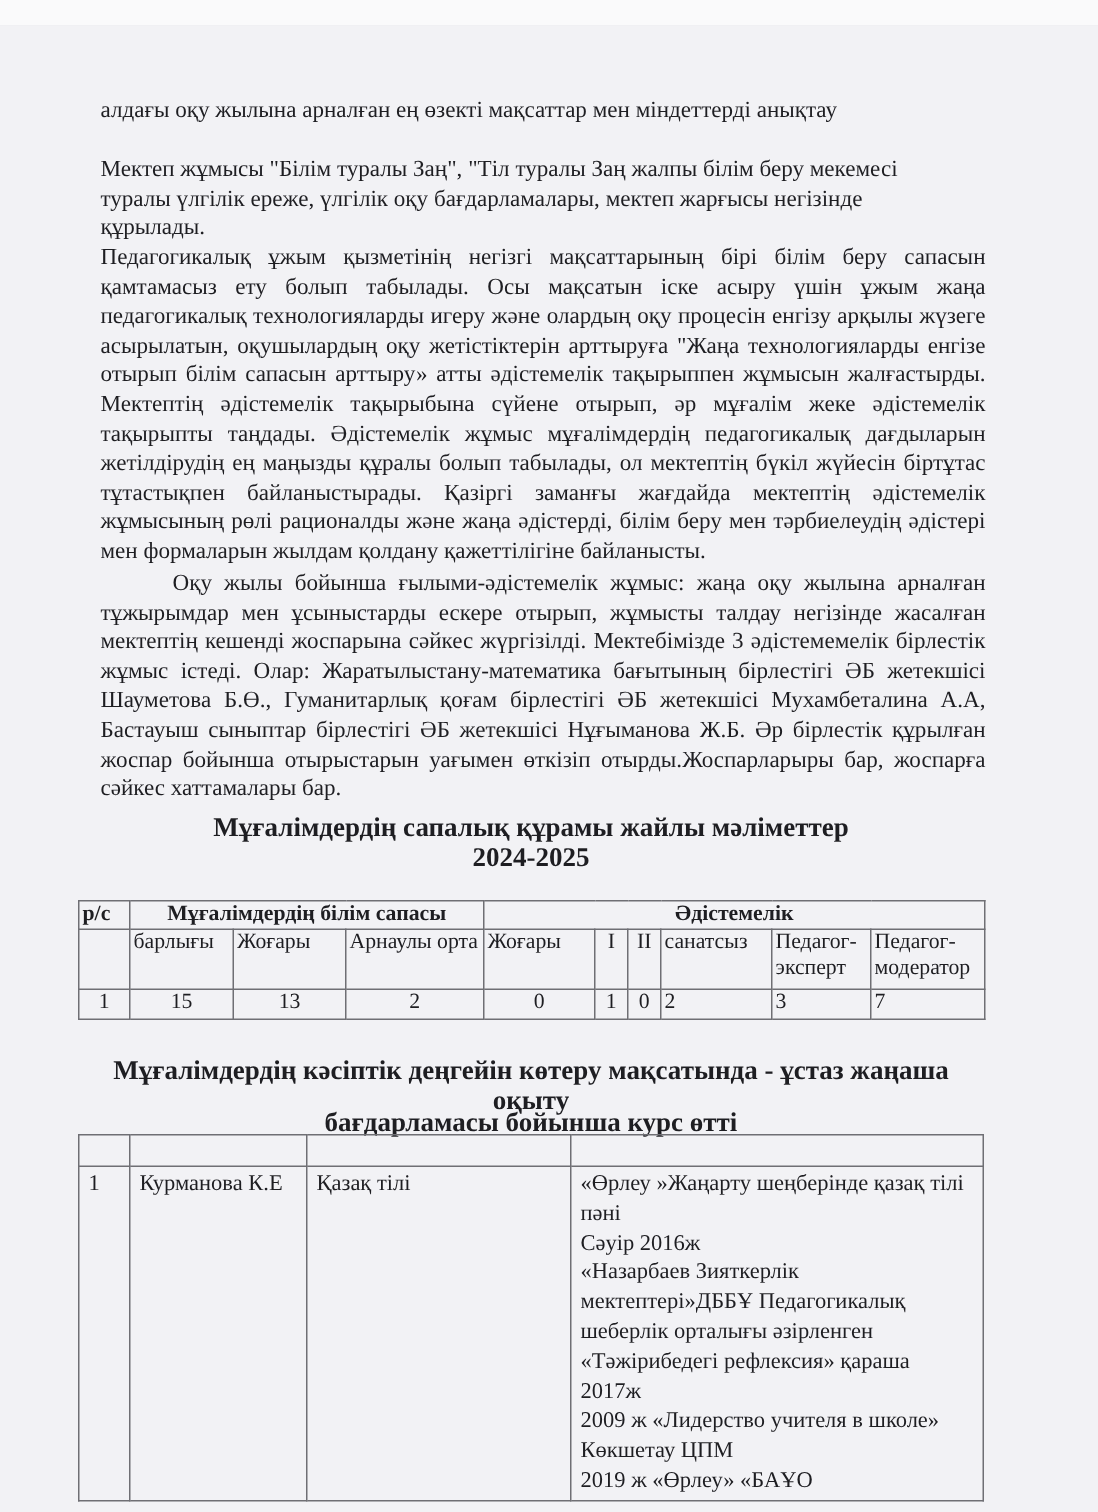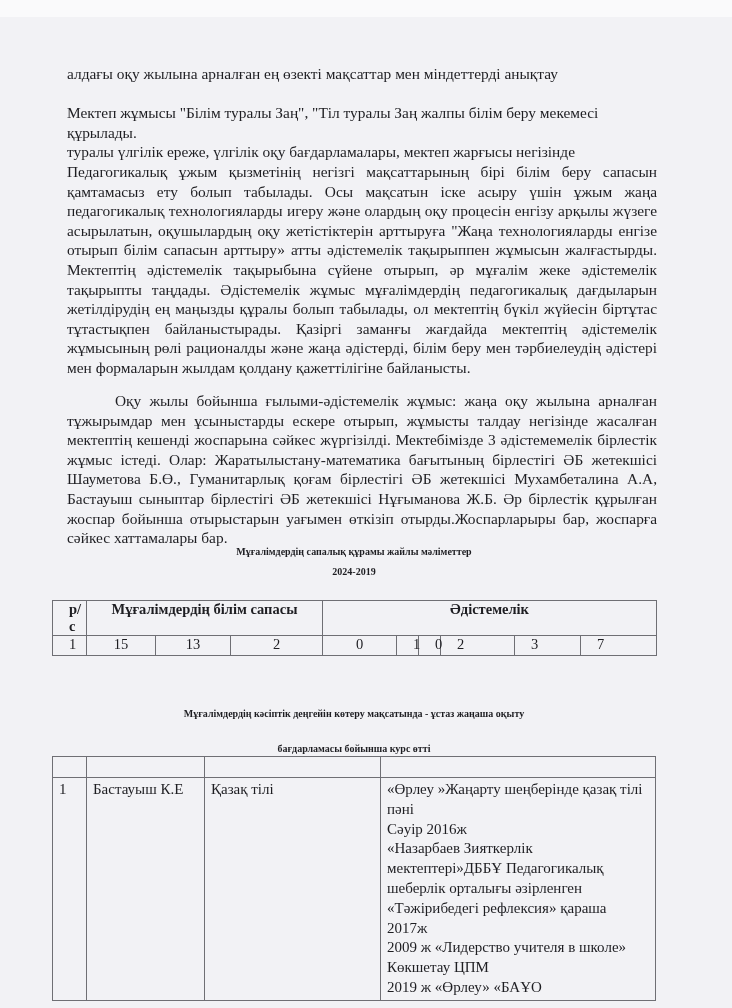--- a/index.html
+++ b/index.html
@@ -20,28 +20,28 @@
   }
   .text-block {
     position: absolute; left: 67px; width: 590px;
     font-size: 15.4px; line-height: 19.6px;
   }
   .p { margin: 0; }
   .justify { text-align: justify; text-align-last: left; }
   .indent { text-indent: 48px; }
   .heading {
     position: absolute; left: 52px; width: 604px;
-    text-align: center; font-weight: bold; font-size: 10px; line-height: 19.6px;
+    text-align: center; font-weight: bold; font-size: 18px; line-height: 19.6px;
   }
   table.t1, table.t2 {
     position: absolute; border-collapse: collapse; table-layout: fixed;
     font-size: 14.5px; line-height: 17px;
   }
   table.t1 td, table.t2 td {
-    border: 1px solid #6f6f74; padding: 0 16px; vertical-align: top;
+    border: 1px solid #6f6f74; padding: 0 2px; vertical-align: top;
   }
   table.t1 { left: 52px; top: 600px; width: 604px; }
   table.t1 .hdr { font-weight: bold; text-align: center; height: 19px; }
   table.t1 .hdr-left { text-align: left; }
   table.t1 .sub td { height: 39px; }
   table.t1 .vals td { height: 19px; }
   .c { text-align: center; }
   .l { text-align: left; }
   table.t2 { left: 52px; top: 756px; width: 603px; font-size: 15px; line-height: 19.8px; }
   table.t2 .empty-row td { height: 20px; }
@@ -52,53 +52,65 @@
 
 <div class="top-strip"></div>
 <div class="page"></div>
 
 <div class="text-block" style="top:64px;">
   <div class="p">алдағы оқу жылына арналған ең өзекті мақсаттар мен міндеттерді анықтау</div>
 </div>
 
 <div class="text-block" style="top:103px;">
   <div class="p">Мектеп жұмысы "Білім туралы Заң", "Тіл туралы Заң жалпы білім беру мекемесі</div>
+  <div class="p">туралы үлгілік ереже, үлгілік оқу бағдарламалары, мектеп жарғысы негізінде</div>
   <div class="p">құрылады.</div>
-  <div class="p">туралы үлгілік ереже, үлгілік оқу бағдарламалары, мектеп жарғысы негізінде</div>
 </div>
 
 <div class="text-block" style="top:162px;">
   <p class="p justify">Педагогикалық ұжым қызметінің негізгі мақсаттарының бірі білім беру сапасын қамтамасыз ету болып табылады. Осы мақсатын іске асыру үшін ұжым жаңа педагогикалық технологияларды игеру және олардың оқу процесін енгізу арқылы жүзеге асырылатын, оқушылардың оқу жетістіктерін арттыруға "Жаңа технологияларды енгізе отырып білім сапасын арттыру» атты әдістемелік тақырыппен жұмысын жалғастырды. Мектептің әдістемелік тақырыбына сүйене отырып, әр мұғалім жеке әдістемелік тақырыпты таңдады. Әдістемелік жұмыс мұғалімдердің педагогикалық дағдыларын жетілдірудің ең маңызды құралы болып табылады, ол мектептің бүкіл жүйесін біртұтас тұтастықпен байланыстырады. Қазіргі заманғы жағдайда мектептің әдістемелік жұмысының рөлі рационалды және жаңа әдістерді, білім беру мен тәрбиелеудің әдістері мен формаларын жылдам қолдану қажеттілігіне байланысты.</p>
 </div>
 
-<div class="text-block" style="top:391px;">
+<div class="text-block" style="top:379px;">
   <p class="p justify indent">Оқу жылы бойынша ғылыми-әдістемелік жұмыс: жаңа оқу жылына арналған тұжырымдар мен ұсыныстарды ескере отырып, жұмысты талдау негізінде жасалған мектептің кешенді жоспарына сәйкес жүргізілді. Мектебімізде 3 әдістемемелік бірлестік жұмыс істеді. Олар: Жаратылыстану-математика бағытының бірлестігі ӘБ жетекшісі Шауметова Б.Ө., Гуманитарлық қоғам бірлестігі ӘБ жетекшісі Мухамбеталина А.А, Бастауыш сыныптар бірлестігі ӘБ жетекшісі Нұғыманова Ж.Б. Әр бірлестік құрылған жоспар бойынша отырыстарын уағымен өткізіп отырды.Жоспарларыры бар, жоспарға сәйкес хаттамалары бар.</p>
 </div>
 
 <div class="heading" style="top:542px;">Мұғалімдердің сапалық құрамы жайлы мәліметтер</div>
-<div class="heading" style="top:562px;">2024-2019</div>
+<div class="heading" style="top:562px;">2024-2025</div>
 
 <table class="t1">
   <colgroup>
     <col style="width:34px">
       <col style="width:69px">
       <col style="width:75px">
       <col style="width:92px">
     <col style="width:74px">
       <col style="width:22px">
       <col style="width:22px">
       <col style="width:74px">
     <col style="width:66px">
       <col style="width:76px">
   </colgroup>
   <tbody>
       <tr class="hdr">
     <td class="hdr-left">р/с</td>
     <td colspan="3">Мұғалімдердің білім сапасы</td>
     <td colspan="6">Әдістемелік</td>
+  </tr>
+  <tr class="sub">
+    <td></td>
+    <td class="l">барлығы</td>
+    <td class="l">Жоғары</td>
+    <td class="l">Арнаулы орта</td>
+    <td class="l">Жоғары</td>
+    <td class="c">I</td>
+    <td class="c">II</td>
+    <td class="l">санатсыз</td>
+    <td class="l">Педагог-эксперт</td>
+    <td class="l">Педагог-модератор</td>
   </tr>
   <tr class="vals">
     <td class="c">1</td>
     <td class="c">15</td>
     <td class="c">13</td>
     <td class="c">2</td>
     <td class="c">0</td>
     <td class="c">1</td>
     <td class="c">0</td>
     <td class="l">2</td>
@@ -120,21 +132,21 @@
   </colgroup>
   <tbody>
       <tr class="empty-row">
     <td></td>
     <td></td>
     <td></td>
     <td></td>
   </tr>
   <tr class="data-row">
     <td>1</td>
-    <td>Бастауыш К.Е</td>
+    <td>Курманова К.Е</td>
     <td>Қазақ тілі</td>
     <td>
       <div>«Өрлеу »Жаңарту шеңберінде қазақ тілі пәні</div>
       <div>Сәуір 2016ж</div>
       <div>«Назарбаев Зияткерлік мектептері»ДББҰ Педагогикалық шеберлік орталығы әзірленген «Тәжірибедегі рефлексия» қараша 2017ж</div>
       <div>2009 ж «Лидерство учителя в школе» Көкшетау ЦПМ</div>
       <div>2019 ж «Өрлеу»  «БАҰО</div>
     </td>
   </tr>
 </tbody>

